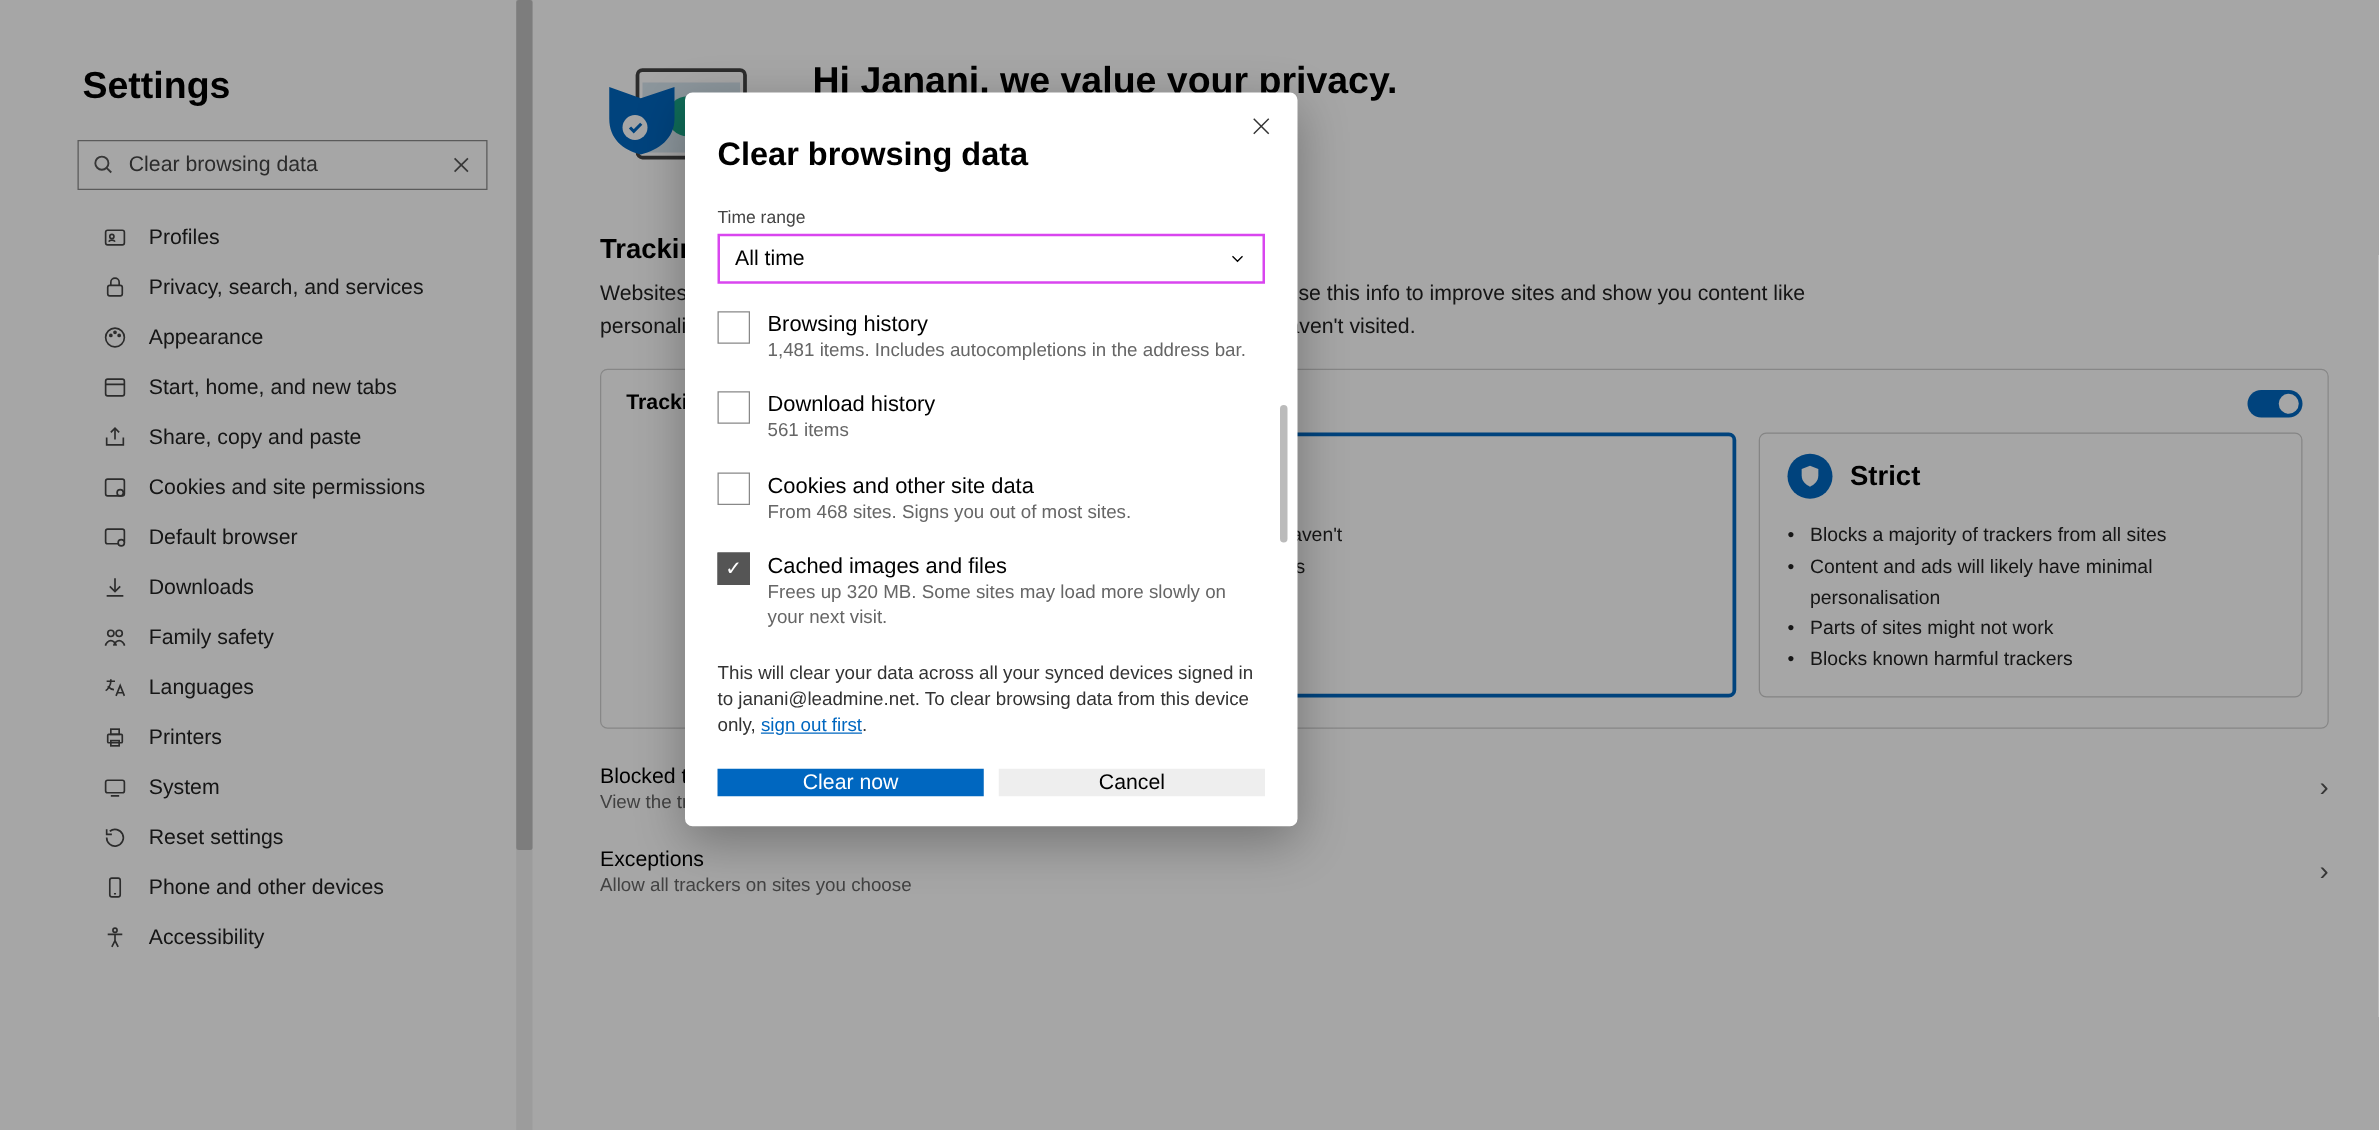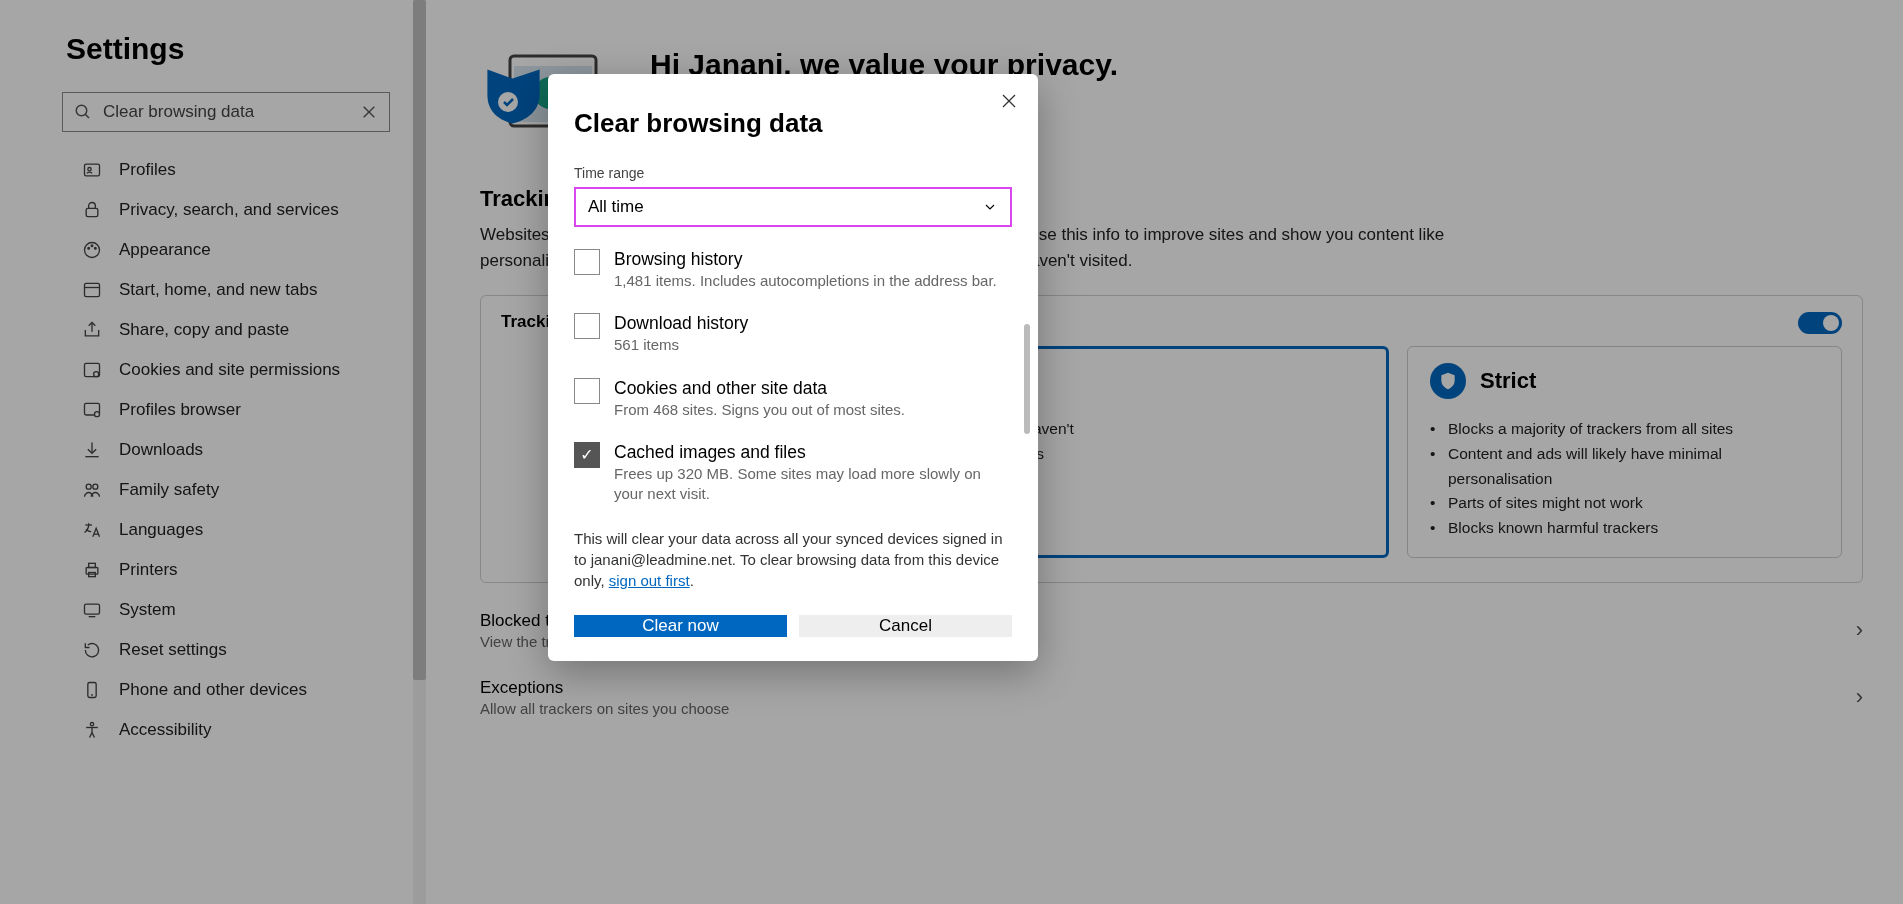--- a/index.html
+++ b/index.html
@@ -1,20 +1,20 @@
 <!DOCTYPE html>
 <html><head>
 <meta charset="utf-8">
 <style>
 * { box-sizing: border-box; margin: 0; padding: 0; font-family: "Segoe UI", -apple-system, BlinkMacSystemFont, sans-serif; }
 body { width: 1903px; height: 904px; overflow: hidden; background: #fff; position: relative; }
 .overlay { position: absolute; inset: 0; background: rgba(0,0,0,0.35); z-index: 2; pointer-events: none; }
 
 
-.sidebar { position: absolute; left: 0; top: 0; width: 426px; height: 904px; padding: 32px 0 0 0; background: #fff; }
+.sidebar { position: absolute; left: 0; top: 0; width: 426px; height: 904px; padding: 52px 0 0 0; background: #fff; }
 .sidebar-scroll { position: absolute; left: 413px; top: 0; width: 13px; height: 904px; background: #f0f0f0; }
 .sidebar-thumb { position: absolute; top: 0; width: 13px; height: 680px; background: #c0c0c0; border-radius: 2px; }
 .settings-title { font-size: 30px; font-weight: 600; padding: 0 0 0 66px; margin-bottom: 26px; color: #000; }
 .search-wrap { margin: 0 36px 18px 62px; border: 1px solid #8a8a8a; display: flex; align-items: center; height: 40px; background: #fff; }
 .search-wrap .s-icon { width: 40px; display: flex; align-items: center; justify-content: center; color: #555; }
 .search-wrap input { flex: 1; border: none; outline: none; font-size: 17px; background: transparent; color: #444; }
 .search-wrap .x-icon { width: 40px; display: flex; align-items: center; justify-content: center; cursor: pointer; color: #555; }
 
 .nav-item { display: flex; align-items: center; height: 40px; padding-left: 81px; gap: 16px; font-size: 17px; color: #222; cursor: pointer; }
 .nav-item .nicon { width: 22px; display: flex; justify-content: center; color: #444; }
@@ -149,21 +149,21 @@
       </span>
       <span>Cookies and site permissions</span>
     </div>
   <div class="nav-item">
       <span class="nicon">
         <svg width="20" height="20" viewBox="0 0 24 24" fill="none" stroke="currentColor" stroke-width="1.6">
           <rect x="3" y="4" width="18" height="14" rx="2"></rect>
           <circle cx="18" cy="17" r="3" fill="#fff"></circle>
         </svg>
       </span>
-      <span>Profiles browser</span>
+      <span>Default browser</span>
     </div>
   <div class="nav-item">
       <span class="nicon">
         <svg width="20" height="20" viewBox="0 0 24 24" fill="none" stroke="currentColor" stroke-width="1.6">
           <path d="M12 3v12"></path>
           <path d="M7 11l5 5 5-5"></path>
           <line x1="4" y1="20" x2="20" y2="20"></line>
         </svg>
       </span>
       <span>Downloads</span>

